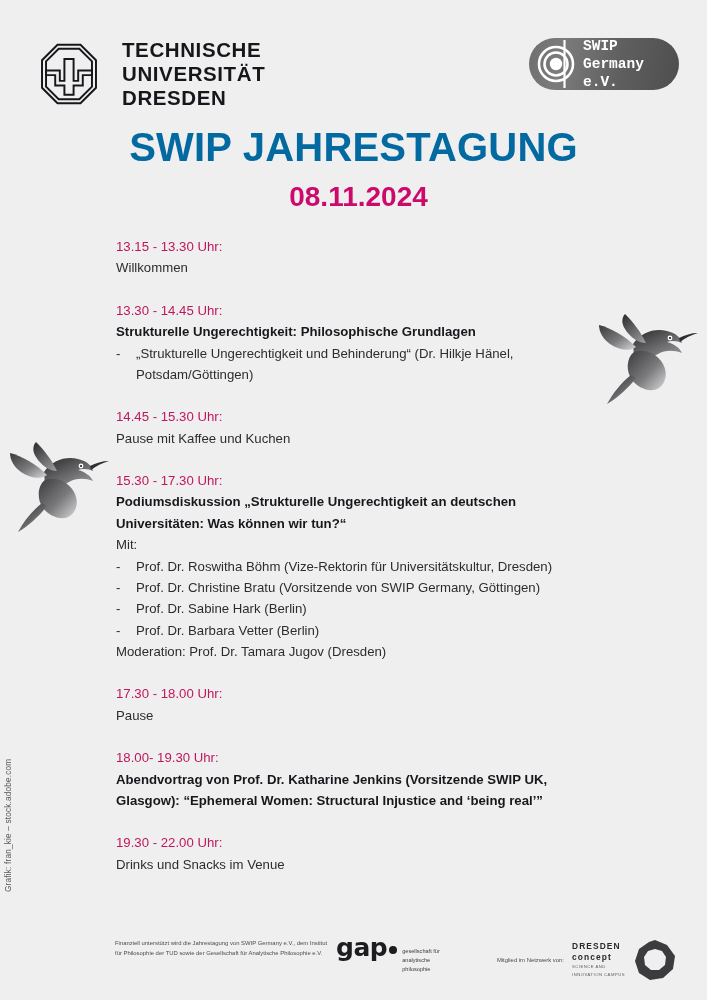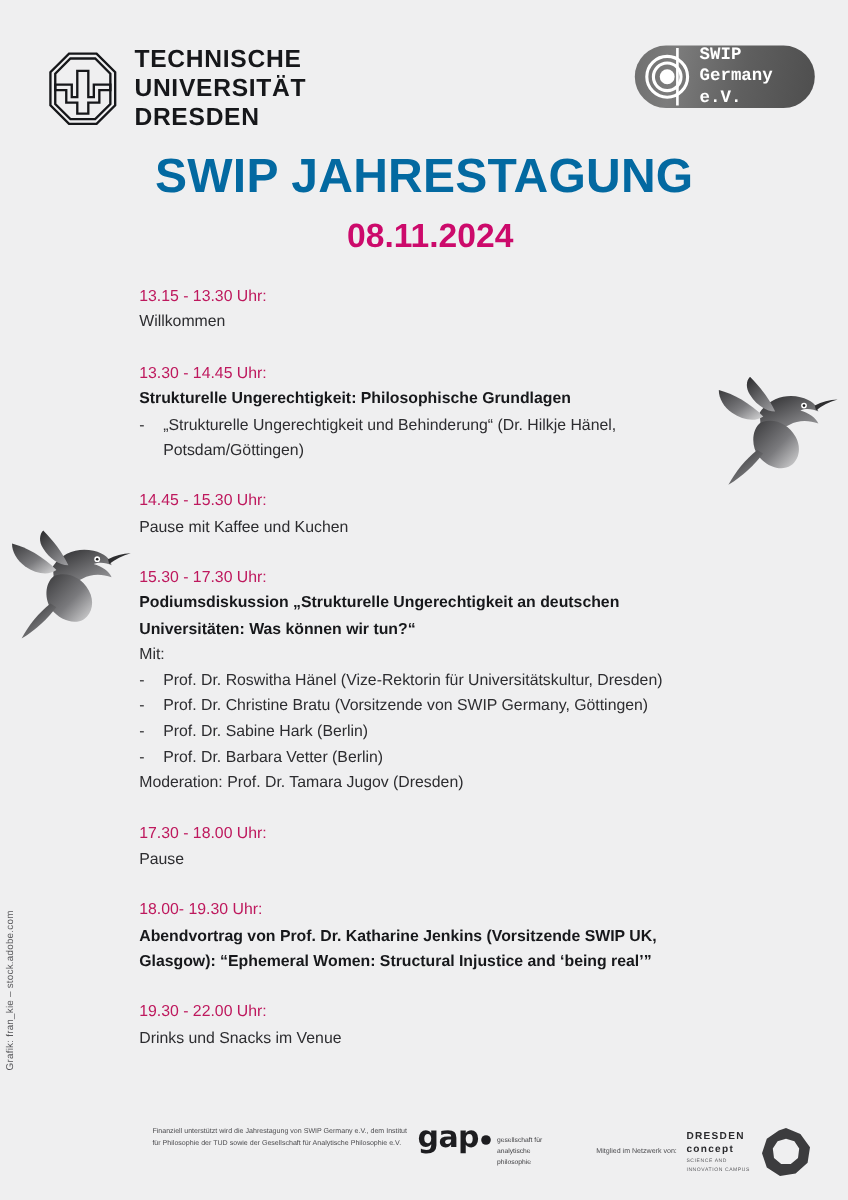--- a/index.html
+++ b/index.html
@@ -31,21 +31,21 @@
   .tu-mark { width: 58px; height: 62px; display: block; }
   .tu-words {
     font-family: "Liberation Sans", sans-serif;
     font-weight: bold;
     font-size: 20.5px;
     line-height: 1.18;
     letter-spacing: 0.6px;
     color: #16171a;
     text-transform: uppercase;
   }
-  .tu-words div { white-space: nowrap; }
+  .tu-words div { white-space: nowrap; margin-left: 10px; }
 
   .swip-logo {
     position: absolute;
     right: 28px;
     top: 38px;
     width: 150px;
     height: 52px;
     border-radius: 26px;
     background: linear-gradient(100deg, #6f6f6f 0%, #7c7c7c 22%, #5f5f5f 60%, #4e4e4e 100%);
     display: flex;
@@ -141,21 +141,21 @@
     transform: rotate(-90deg);
     white-space: nowrap;
     font-size: 8.2px;
     color: #57575a;
     letter-spacing: 0.2px;
   }
 
   
   .footer {
     position: absolute;
-    left: 127px;
+    left: 115px;
     right: 30px;
     bottom: 18px;
     display: flex;
     align-items: flex-start;
     justify-content: space-between;
   }
   .footer-note {
     width: 215px;
     font-size: 5.9px;
     line-height: 1.72;
@@ -306,21 +306,21 @@
         <div class="bullet"><span class="dash">-</span><span>„Strukturelle Ungerechtigkeit und Behinderung“ (Dr. Hilkje Hänel, Potsdam/Göttingen)</span></div>
       </div>
       <div class="block">
         <div class="time">14.45 - 15.30 Uhr:</div>
         <div class="plain">Pause mit Kaffee und Kuchen</div>
       </div>
       <div class="block">
         <div class="time">15.30 - 17.30 Uhr:</div>
         <div class="strong">Podiumsdiskussion „Strukturelle Ungerechtigkeit an deutschen Universitäten: Was können wir tun?“</div>
         <div class="plain">Mit:</div>
-        <div class="bullet"><span class="dash">-</span><span>Prof. Dr. Roswitha Hänel (Vize-Rektorin für Universitätskultur, Dresden)</span></div>
+        <div class="bullet"><span class="dash">-</span><span>Prof. Dr. Roswitha Böhm (Vize-Rektorin für Universitätskultur, Dresden)</span></div>
         <div class="bullet"><span class="dash">-</span><span>Prof. Dr. Christine Bratu (Vorsitzende von SWIP Germany, Göttingen)</span></div>
         <div class="bullet"><span class="dash">-</span><span>Prof. Dr. Sabine Hark (Berlin)</span></div>
         <div class="bullet"><span class="dash">-</span><span>Prof. Dr. Barbara Vetter (Berlin)</span></div>
         <div class="plain">Moderation: Prof. Dr. Tamara Jugov (Dresden)</div>
       </div>
       <div class="block">
         <div class="time">17.30 - 18.00 Uhr:</div>
         <div class="plain">Pause</div>
       </div>
       <div class="block">

